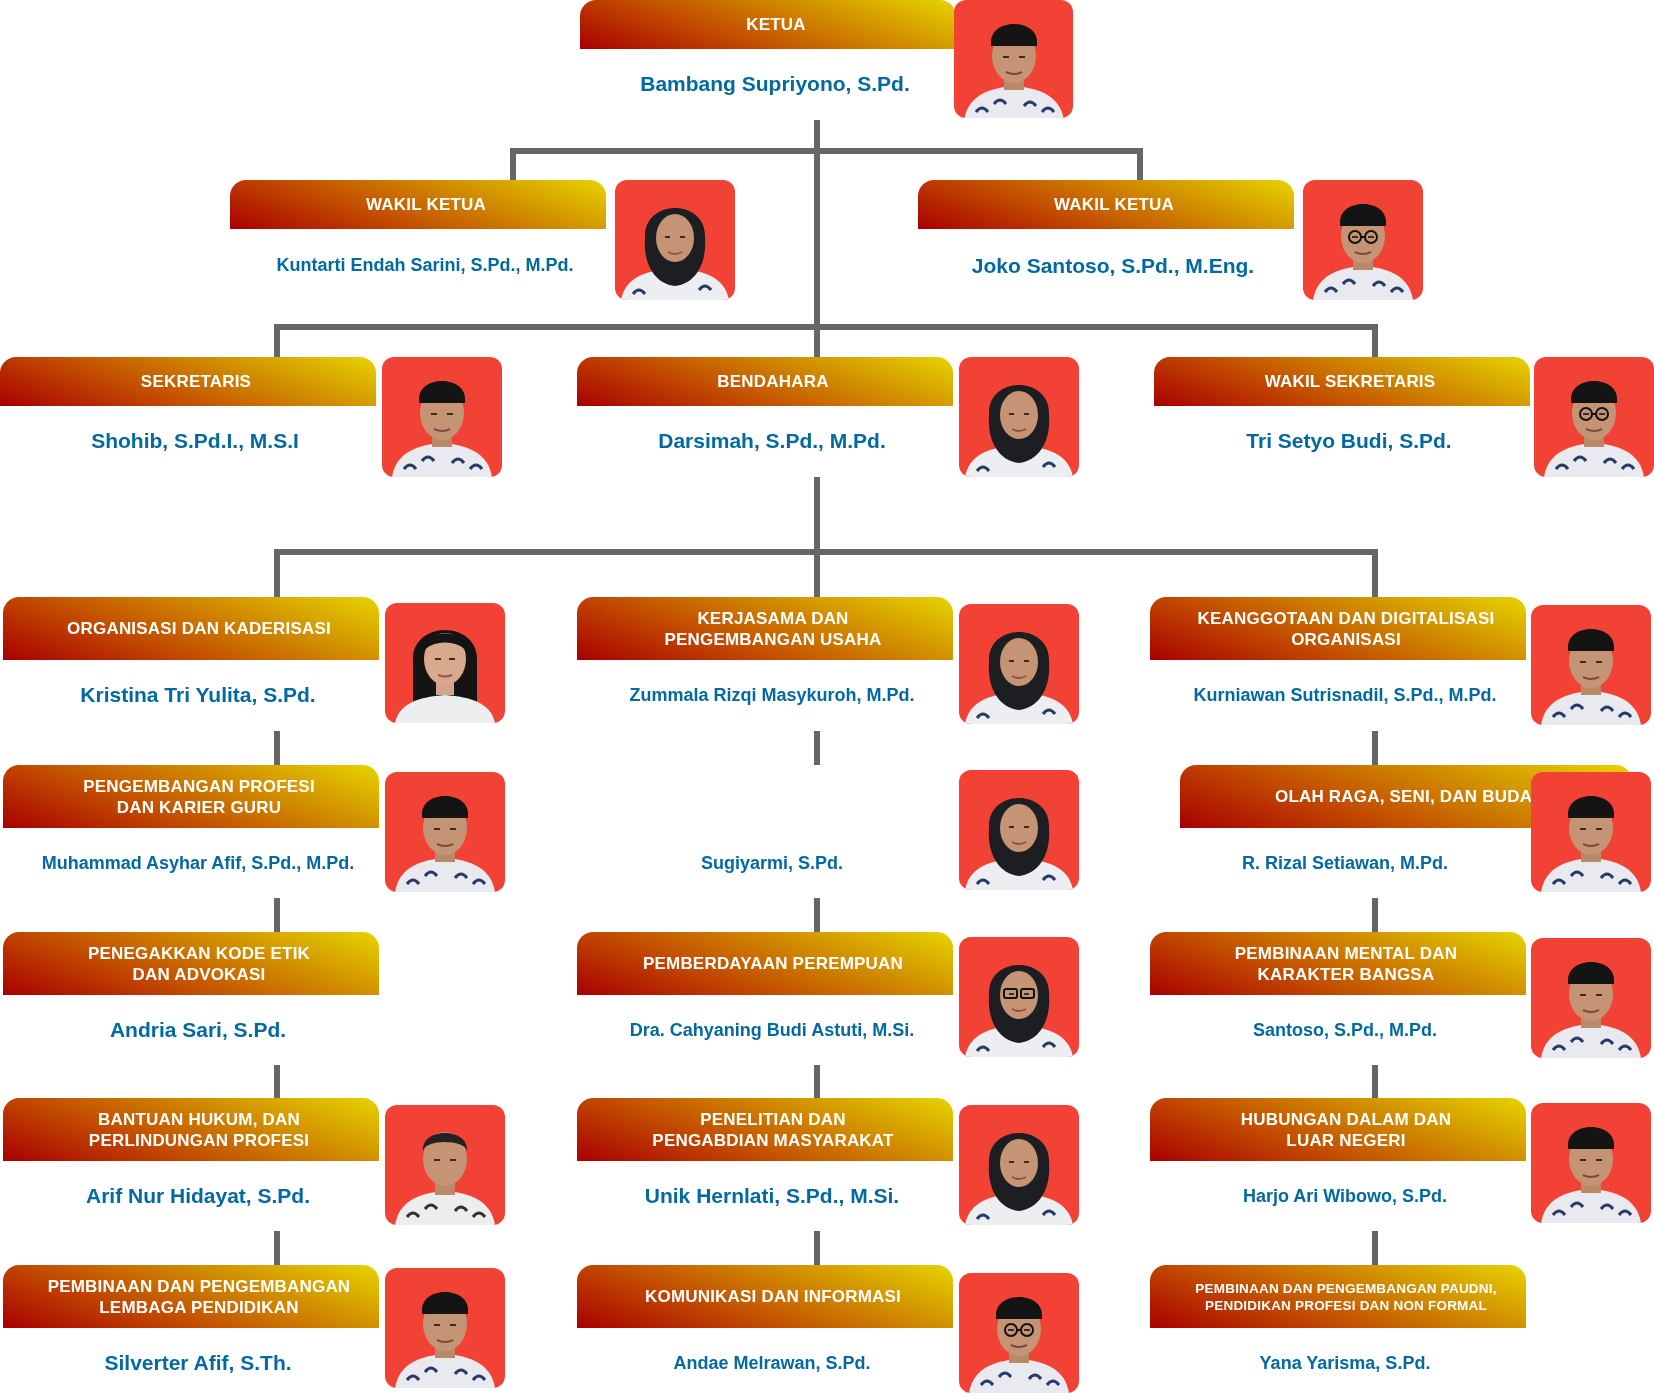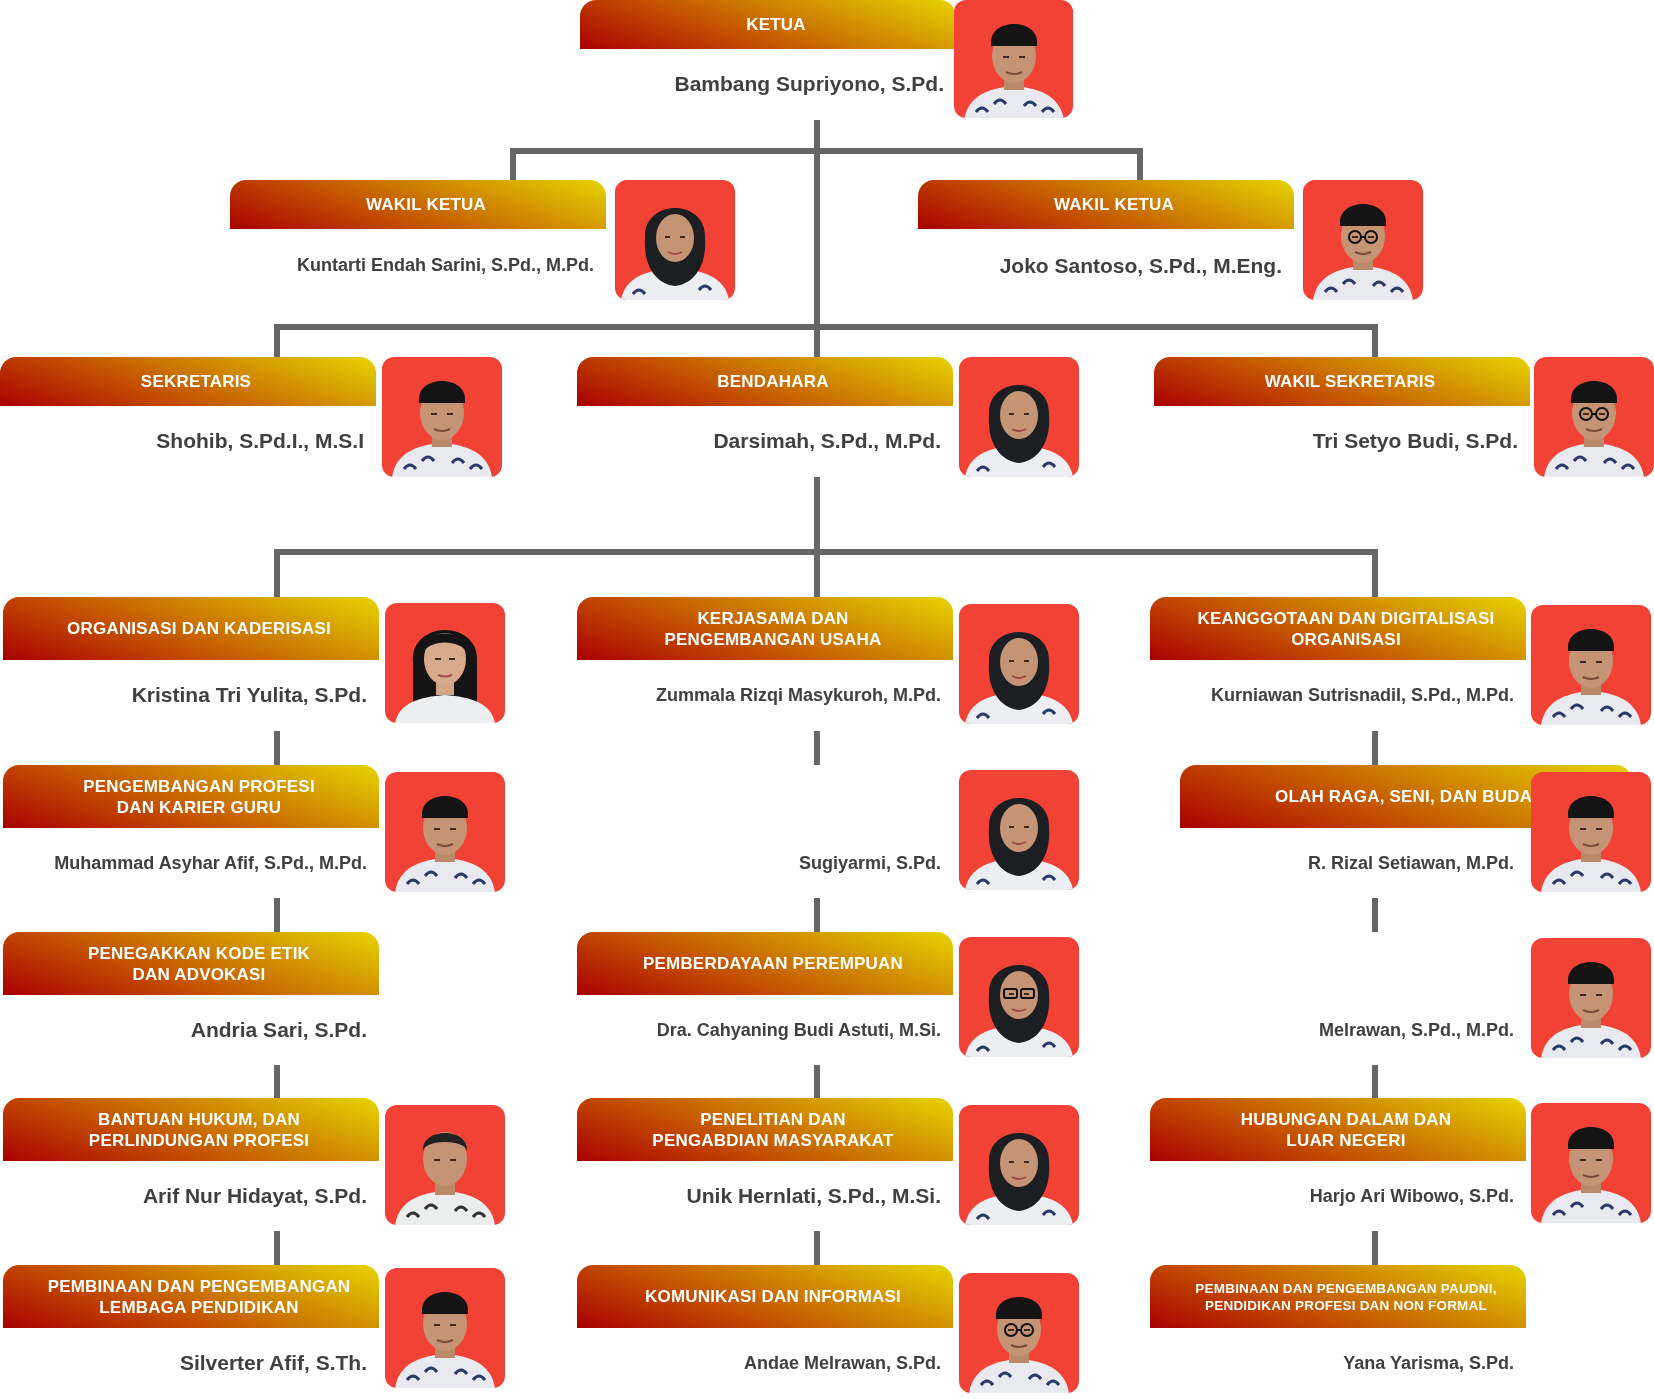--- a/index.html
+++ b/index.html
@@ -13,21 +13,21 @@
     border-radius: 16px 16px 0 0;
     background: linear-gradient(20deg, #a80000 0%, #c24a00 35%, #d08a00 65%, #e6d400 100%);
     color: #ffffff; font-weight: bold; text-align: center;
     display: flex; align-items: center; justify-content: center;
     font-size: 17px; line-height: 21px; letter-spacing: 0.2px;
     white-space: pre-line;
     padding-left: 16px;
   }
   .bar.tall { height: 63px; }
   .name {
-    position: absolute; left: 4px; color: #404040; font-weight: bold; text-align: right;
+    position: absolute; left: 15px; color: #0369a1; font-weight: bold; text-align: center;
     white-space: nowrap;
   }
   .photo {
     position: absolute; width: 120px; height: 120px; border-radius: 12px;
     background: #f24236; overflow: hidden;
   }
   .photo svg { position: absolute; left: 0; top: 0; width: 120px; height: 120px; }
 </style>
 </head>
 <body>
@@ -290,21 +290,23 @@
     <div class="bar tall" style="width:436px;margin-left:30px;">OLAH RAGA, SENI, DAN BUDAYA</div>
     <div class="name" style="top:88px; width:360px; font-size:18px;">R. Rizal Setiawan, M.Pd.</div>
   </div>
   <div class="photo" style="left:1531px; top:772px;">
     <svg>
         <use href="#sym-man-peci"></use>
       </svg>
   </div>
 
   <div class="node" style="left:1150px; top:932px; width:360px; height:130px;">
-    <div class="name" style="top:88px; width:360px; font-size:18px;">Melrawan, S.Pd., M.Pd.</div>
+    <div class="bar tall" style="width:360px;">PEMBINAAN MENTAL DAN
+KARAKTER BANGSA</div>
+    <div class="name" style="top:88px; width:360px; font-size:18px;">Santoso, S.Pd., M.Pd.</div>
   </div>
   <div class="photo" style="left:1531px; top:938px;">
     <svg>
         <use href="#sym-man-peci"></use>
       </svg>
   </div>
 
   <div class="node" style="left:1150px; top:1098px; width:360px; height:130px;">
     <div class="bar tall" style="width:360px;">HUBUNGAN DALAM DAN
 LUAR NEGERI</div>

